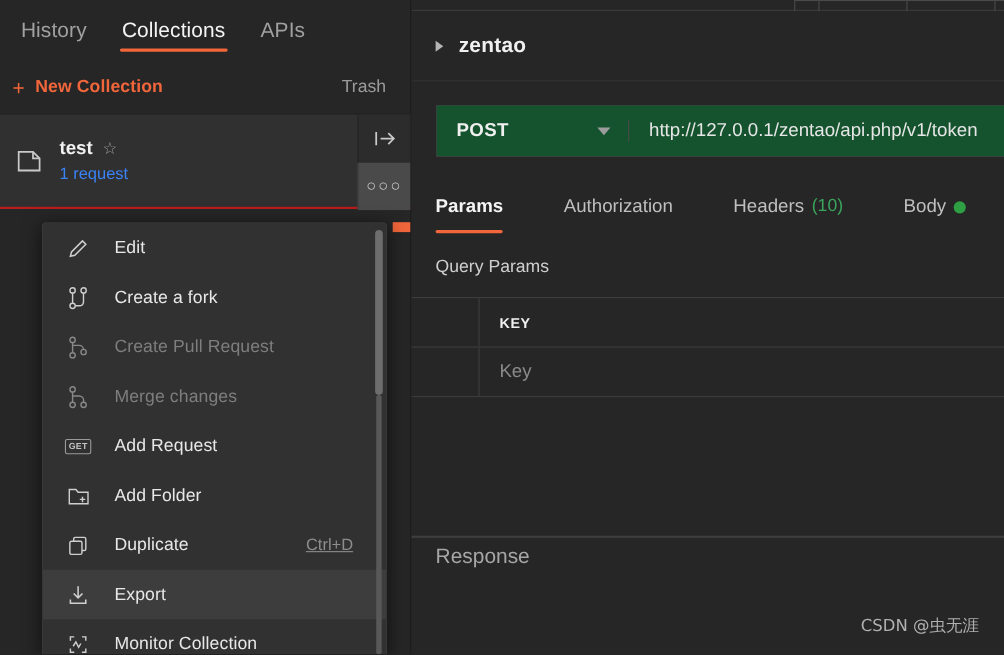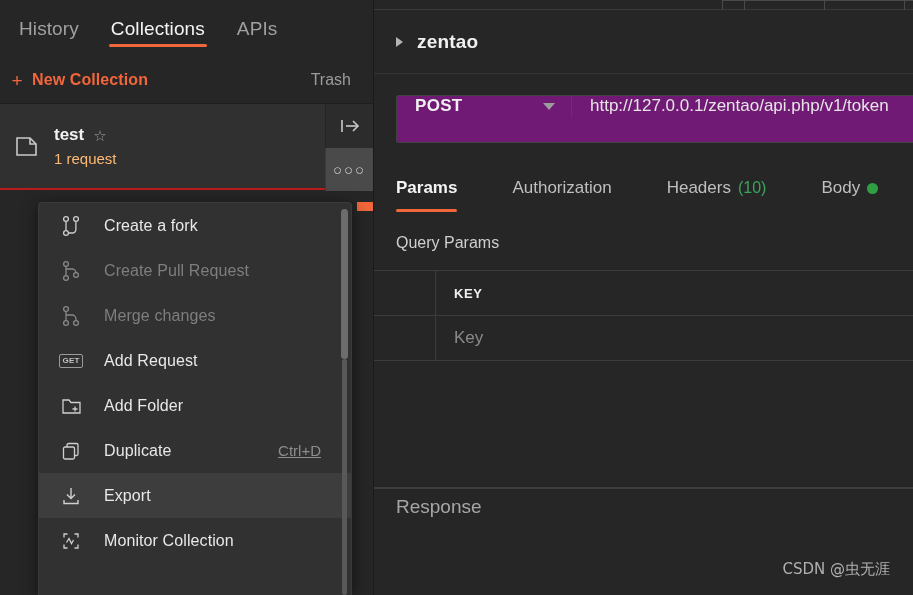--- a/index.html
+++ b/index.html
@@ -73,21 +73,21 @@
     border-top: 1px solid #1f1f1f;
     border-bottom: 2px solid #b91c1c;
     display: flex; align-items: center;
     padding-left: 14px;
   }
   .folder-ico { width: 28px; height: 28px; flex: 0 0 28px; margin-right: 12px; }
   .coll-text { display: flex; flex-direction: column; gap: 5px; }
   .coll-title-row { display: flex; align-items: center; gap: 9px; }
   .coll-title { color: #f2f2f2; font-size: 17px; font-weight: bold; }
   .star { color: #9e9e9e; font-size: 15px; cursor: pointer; line-height: 1; }
-  .coll-sub { color: #fdba74; font-size: 15px; }
+  .coll-sub { color: #3b82f6; font-size: 15px; }
 
   .coll-actions {
     position: absolute; right: 0; top: 0;
     width: 48px; height: 87px;
     display: flex; flex-direction: column;
   }
   .act-btn {
     flex: 1; display: flex; align-items: center; justify-content: center;
     cursor: pointer;
   }
@@ -175,24 +175,24 @@
   .caret {
     width: 0; height: 0;
     border-left: 7px solid #b4b4b4;
     border-top: 5px solid transparent;
     border-bottom: 5px solid transparent;
     margin-right: 14px;
   }
   .crumb-name { color: #f0f0f0; font-size: 19px; font-weight: bold; letter-spacing: .2px; }
 
   .urlrow {
-    display: flex; align-items: flex-start;
+    display: flex; align-items: center;
     margin: 21px 0 0 22px;
     height: 48px;
-    background: #701a75;
+    background: #14532d;
     border: 1px solid #424242;
     border-right: none;
     border-radius: 3px 0 0 3px;
   }
   .method {
     display: flex; align-items: center;
     padding: 0 16px 0 18px;
     min-width: 175px;
     border-right: 1px solid #4a4a4a;
     cursor: pointer;
@@ -322,20 +322,28 @@
         <span class="act-btn act-more">
           <span class="dots">○○○</span>
         </span>
       </span>
     </div>
 
     <div class="edge-marker"></div>
 
     <div class="ctx-menu">
 
+      <div class="ctx-item">
+        <span class="ctx-ico">
+          <svg width="20" height="20" viewBox="0 0 20 20">
+            <path d="M3 17 l1-4 L14 3 l3 3 L7 16 z" fill="none" stroke="#cfcfcf" stroke-width="1.4"></path>
+          </svg>
+        </span>
+        <span class="ctx-label">Edit</span>
+      </div>
 
       <div class="ctx-item">
         <span class="ctx-ico">
           <svg width="20" height="22" viewBox="0 0 20 22">
             <circle cx="5" cy="4" r="2.4" fill="none" stroke="#cfcfcf" stroke-width="1.3"></circle>
             <circle cx="5" cy="18" r="2.4" fill="none" stroke="#cfcfcf" stroke-width="1.3"></circle>
             <circle cx="15" cy="4" r="2.4" fill="none" stroke="#cfcfcf" stroke-width="1.3"></circle>
             <path d="M5 6.5 v9 M7.4 18 h4 a3.5 3.5 0 0 0 3.5-3.5 V6.5" fill="none" stroke="#cfcfcf" stroke-width="1.3"></path>
           </svg>
         </span>

